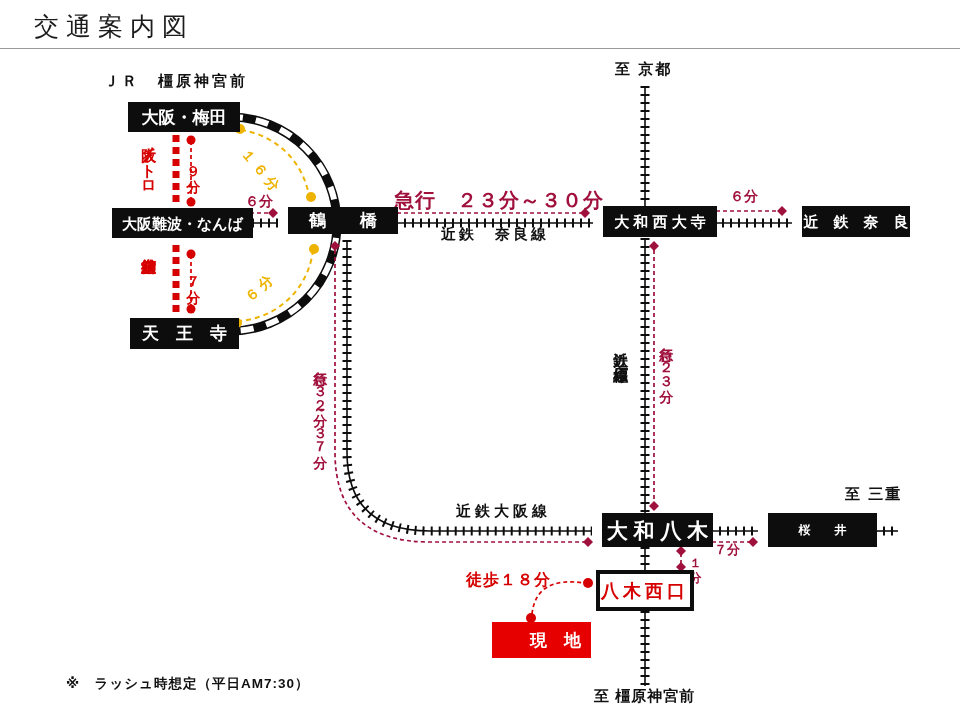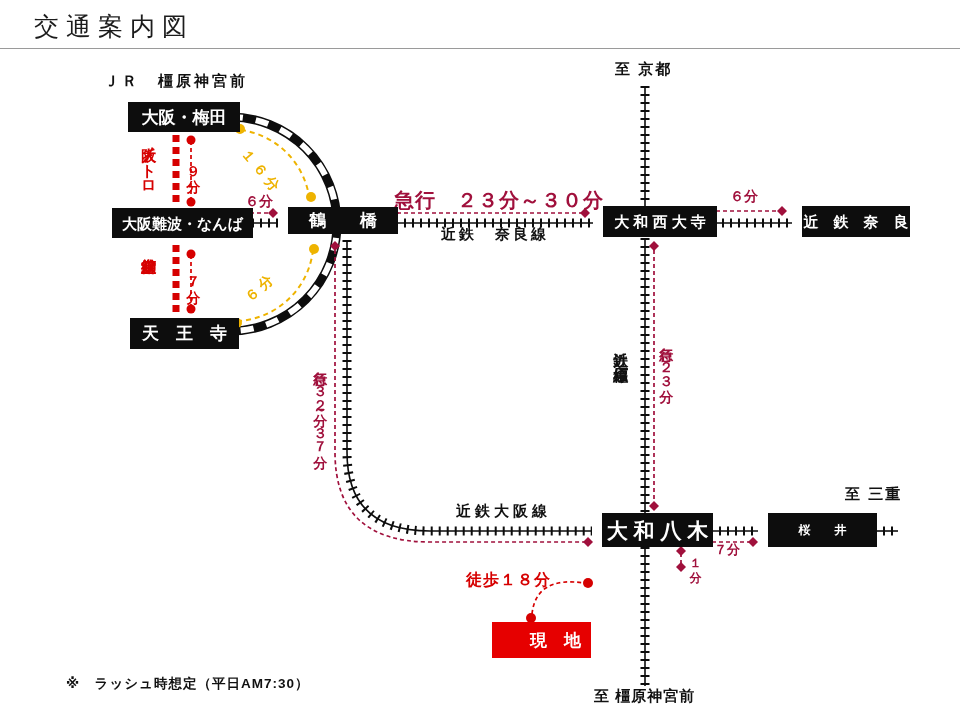--- a/index.html
+++ b/index.html
@@ -152,17 +152,18 @@
 
   <div class="sta" style="left:118px;top:102px;width:112px;height:30px;font-size:17px;">大阪・梅田</div>
   <div class="sta" style="left:102px;top:208px;width:141px;height:30px;font-size:15px;">大阪難波・なんば</div>
   <div class="sta" style="left:278px;top:207px;width:110px;height:27px;font-size:17px;">鶴　　橋</div>
   <div class="sta" style="left:120px;top:318px;width:109px;height:31px;font-size:17px;">天　王　寺</div>
   <div class="sta" style="left:593px;top:206px;width:114px;height:31px;font-size:15px;">大 和 西 大 寺</div>
   <div class="sta" style="left:792px;top:206px;width:108px;height:31px;font-size:15px;">近　鉄　奈　良</div>
   <div class="sta" style="left:592px;top:513px;width:111px;height:34px;font-size:21px;">大 和 八 木</div>
   <div class="sta" style="left:758px;top:513px;width:109px;height:34px;font-size:12px;">桜　　井</div>
 
+  <div class="box-yagi-west">八木西口</div>
   <div class="box-genchi">現　地</div>
 
   <div class="lbl" style="left:66px;top:677px;font-size:13.5px;letter-spacing:1px;">※　ラッシュ時想定（平日AM7:30）</div>
 
 </div>
 
 </body></html>

